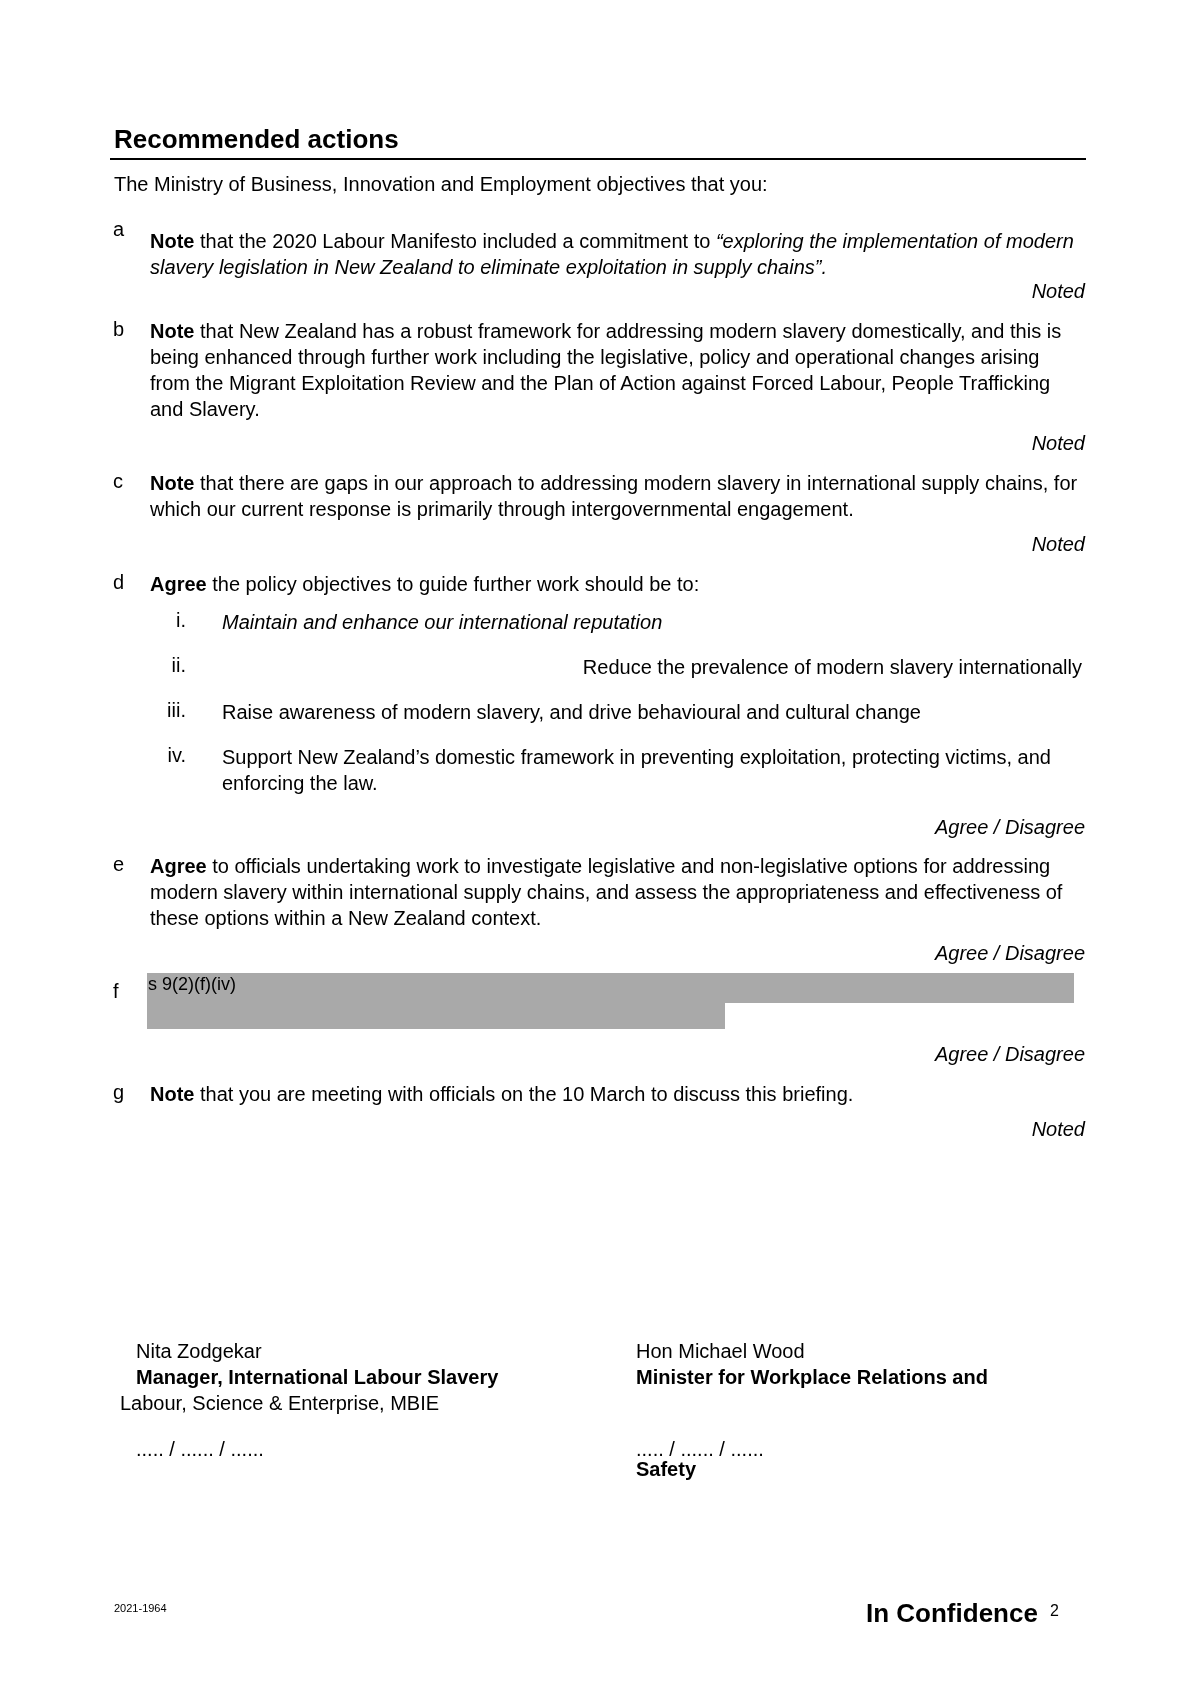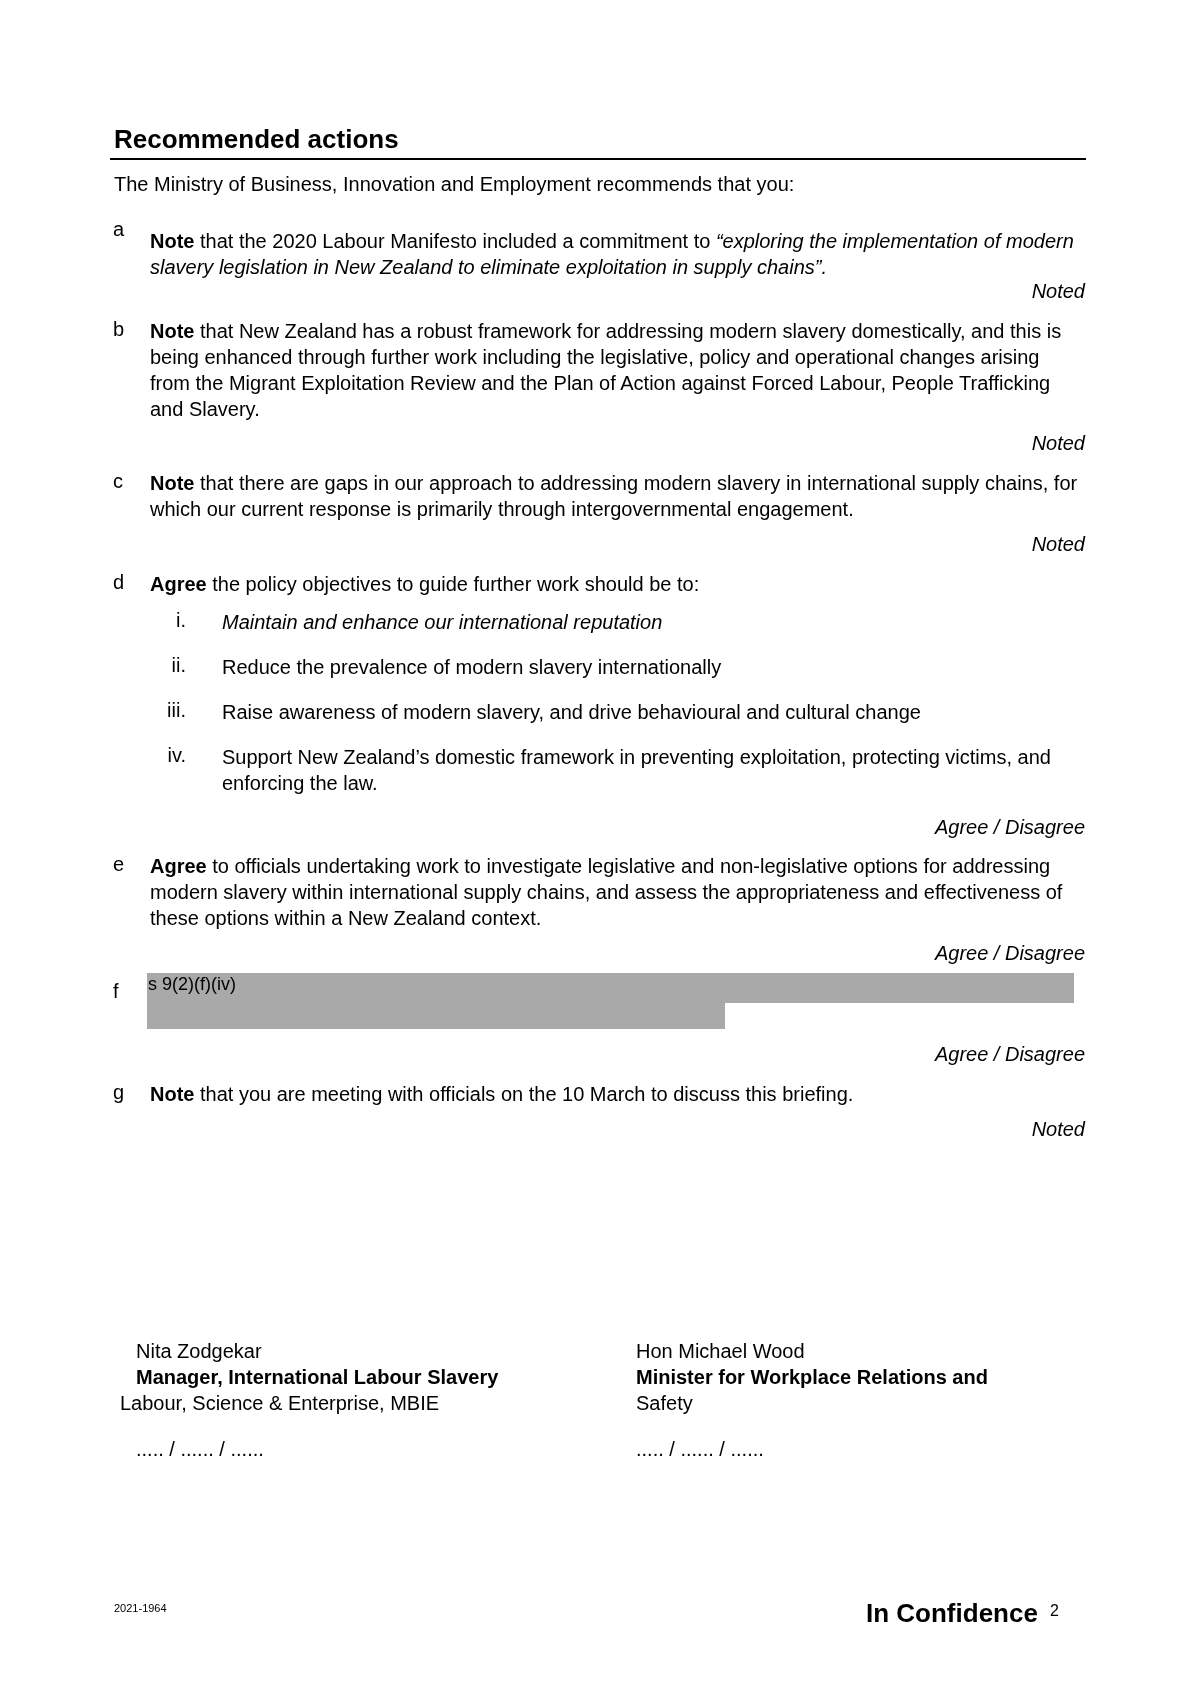--- a/index.html
+++ b/index.html
@@ -22,21 +22,21 @@
   .footer-conf { left:866px; top:1598px; font-size:26px; font-weight:bold; }
   .footer-page { left:1050px; top:1602px; font-size:16px; }
 </style>
 </head>
 <body>
 
 <div>
 
   <div class="abs heading">Recommended actions</div>
   <div class="abs rule"></div>
-  <div class="abs" style="left:114px; top:173px;">The Ministry of Business, Innovation and Employment recommends that you:</div>
+  <div class="abs" style="left:114px; top:173px;">The Ministry of Business, Innovation and Employment objectives that you:</div>
 
   <div>
     <span class="letter" style="top:218px;">a</span>
     <div class="item-text" style="top:228px;">
       <b>Note</b><span> that the 2020 Labour Manifesto included a commitment to </span><i>“exploring the implementation of modern slavery legislation in New Zealand to eliminate exploitation in supply chains”.</i>
     </div>
     <span class="right-label" style="top:280px;">Noted</span>
   </div>
 
   <div>
@@ -57,21 +57,21 @@
 
   <div>
     <span class="letter" style="top:571px;">d</span>
     <div class="item-text" style="top:571px;">
       <b>Agree</b><span> the policy objectives to guide further work should be to:</span>
     </div>
     <div>
       <span class="sub-num" style="top:609px;">i.</span>
       <div class="sub-text" style="top:609px;font-style:italic;">Maintain and enhance our international reputation</div>
       <span class="sub-num" style="top:654px;">ii.</span>
-      <div class="sub-text" style="top:654px;">Reduce the prevalence of modern slavery internationally</div>
+      <div class="sub-text" style="top:654px;text-align:right;">Reduce the prevalence of modern slavery internationally</div>
       <span class="sub-num" style="top:699px;">iii.</span>
       <div class="sub-text" style="top:699px;">Raise awareness of modern slavery, and drive behavioural and cultural change</div>
       <span class="sub-num" style="top:744px;">iv.</span>
       <div class="sub-text" style="top:744px;">Support New Zealand’s domestic framework in preventing exploitation, protecting victims, and enforcing the law.</div>
     </div>
     <span class="right-label" style="top:816px;">Agree / Disagree</span>
   </div>
 
   <div>
     <span class="letter" style="top:853px;">e</span>
@@ -100,21 +100,21 @@
   <div>
     <div class="sig" style="left:136px; top:1338px;">Nita Zodgekar</div>
     <div class="sig" style="left:136px; top:1364px; font-weight:bold;">Manager, International Labour Slavery</div>
     <div class="sig" style="left:120px; top:1390px;">Labour, Science &amp; Enterprise, MBIE</div>
     <div class="sig" style="left:136px; top:1436px;">..... / ...... / ......</div>
   </div>
 
   <div>
     <div class="sig" style="left:636px; top:1338px;">Hon Michael Wood</div>
     <div class="sig" style="left:636px; top:1364px; font-weight:bold;">Minister for Workplace Relations and</div>
-    <div class="sig" style="left:636px; top:1390px; font-weight:normal;">Safety</div>
+    <div class="sig" style="left:636px; top:1456px; font-weight:bold;">Safety</div>
     <div class="sig" style="left:636px; top:1436px;">..... / ...... / ......</div>
   </div>
 
   <div>
     <span class="abs footer-code">2021-1964</span>
     <span class="abs footer-conf">In Confidence</span>
     <span class="abs footer-page">2</span>
   </div>
 
 </div>

